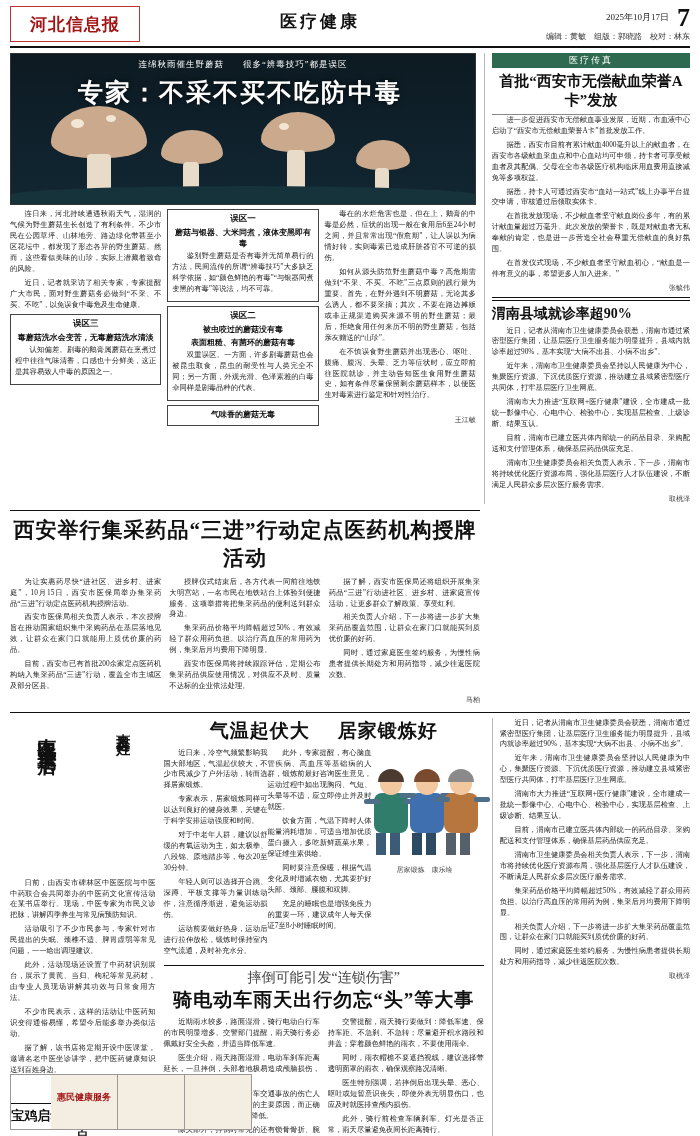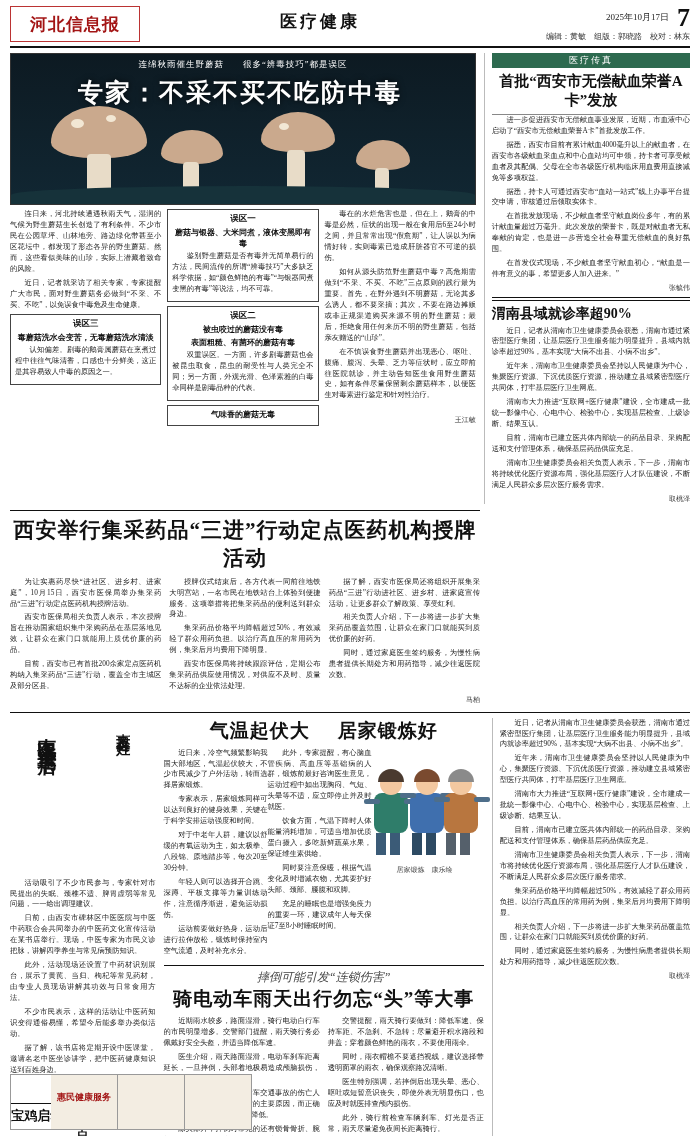--- a/index.html
+++ b/index.html
@@ -78,21 +78,21 @@
   }
   .vert-wrap{display:flex;justify-content:center;gap:6px;margin:4px 0 6px 0;}
 
   .fig-people{height:115px;border:0;position:relative;background:#fff;}
   .person{position:absolute;bottom:4px;}
   .p-head{width:22px;height:22px;border-radius:50%;background:#f3c8a0;margin:0 auto;position:relative;}
   .p-hair{position:absolute;top:-4px;left:-2px;width:26px;height:13px;border-radius:13px 13px 0 0;background:#4a3a2f;}
   .p-body{width:34px;height:40px;border-radius:8px;margin-top:-2px;}
   .p-leg{width:10px;height:22px;background:#3b5b77;display:inline-block;margin:0 2px;}
   .dumb{position:absolute;width:16px;height:5px;background:#4e6e8a;border-radius:2px;}
-  .kick-sm{font-size:12px;text-align:center;color:#444;font-style:italic;}
+  .kick-sm{font-size:14px;text-align:center;color:#444;}
 
   .footer-art{position:absolute;left:10px;bottom:6px;width:200px;height:54px;border:1px solid #999;display:flex;padding-left:40px;}
   .footer-art .fa{flex:1;border-right:1px solid #999;background:#f3ede2;}
   .footer-art .fa:last-child{border-right:0;}
   .fa-label{font-size:9px;font-weight:bold;color:#a31515;text-align:center;padding-top:16px;}
   .sign{font-size:7px;text-align:right;color:#333;}
   .figcap{font-size:7px;text-align:center;color:#444;margin-top:2px;font-family:Liberation Mono, monospace;}
 </style>
 </head>
 <body>
@@ -230,22 +230,22 @@
   </div>
 
   <div class="low-wrap">
 
     <div class="low-left">
       <div class="vert-wrap">
         <div class="vert-title">中医课堂进书店</div>
         <div class="vert-title" style="font-size:14px;height:120px;">惠及百姓</div>
       </div>
       <div class="col-text">
+        <p>日前，由西安市碑林区中医医院与中医中药联合会共同举办的中医药文化宣传活动在某书店举行。现场，中医专家为市民义诊把脉，讲解四季养生与常见病预防知识。</p>
         <p>活动吸引了不少市民参与，专家针对市民提出的失眠、颈椎不适、脾胃虚弱等常见问题，一一给出调理建议。</p>
-        <p>日前，由西安市碑林区中医医院与中医中药联合会共同举办的中医药文化宣传活动在某书店举行。现场，中医专家为市民义诊把脉，讲解四季养生与常见病预防知识。</p>
         <p>此外，活动现场还设置了中药材识别展台，展示了黄芪、当归、枸杞等常见药材，由专业人员现场讲解其功效与日常食用方法。</p>
         <p>不少市民表示，这样的活动让中医药知识变得通俗易懂，希望今后能多举办类似活动。</p>
         <p>据了解，该书店将定期开设中医课堂，邀请名老中医坐诊讲学，把中医药健康知识送到百姓身边。</p>
       </div>
       <div class="byline">王江敏</div>
       <div class="rule"></div>
       <div class="hl-sm">宝鸡启动家庭病床服务试点</div>
       <div class="col-text" style="margin-top:3px;">
         <p>近日，宝鸡市调查区家庭病床服务试点正式启动，首批覆盖4个社区卫生服务中心，为失能半失能老人、晚期肿瘤患者等提供上门医疗服务。</p>
 

